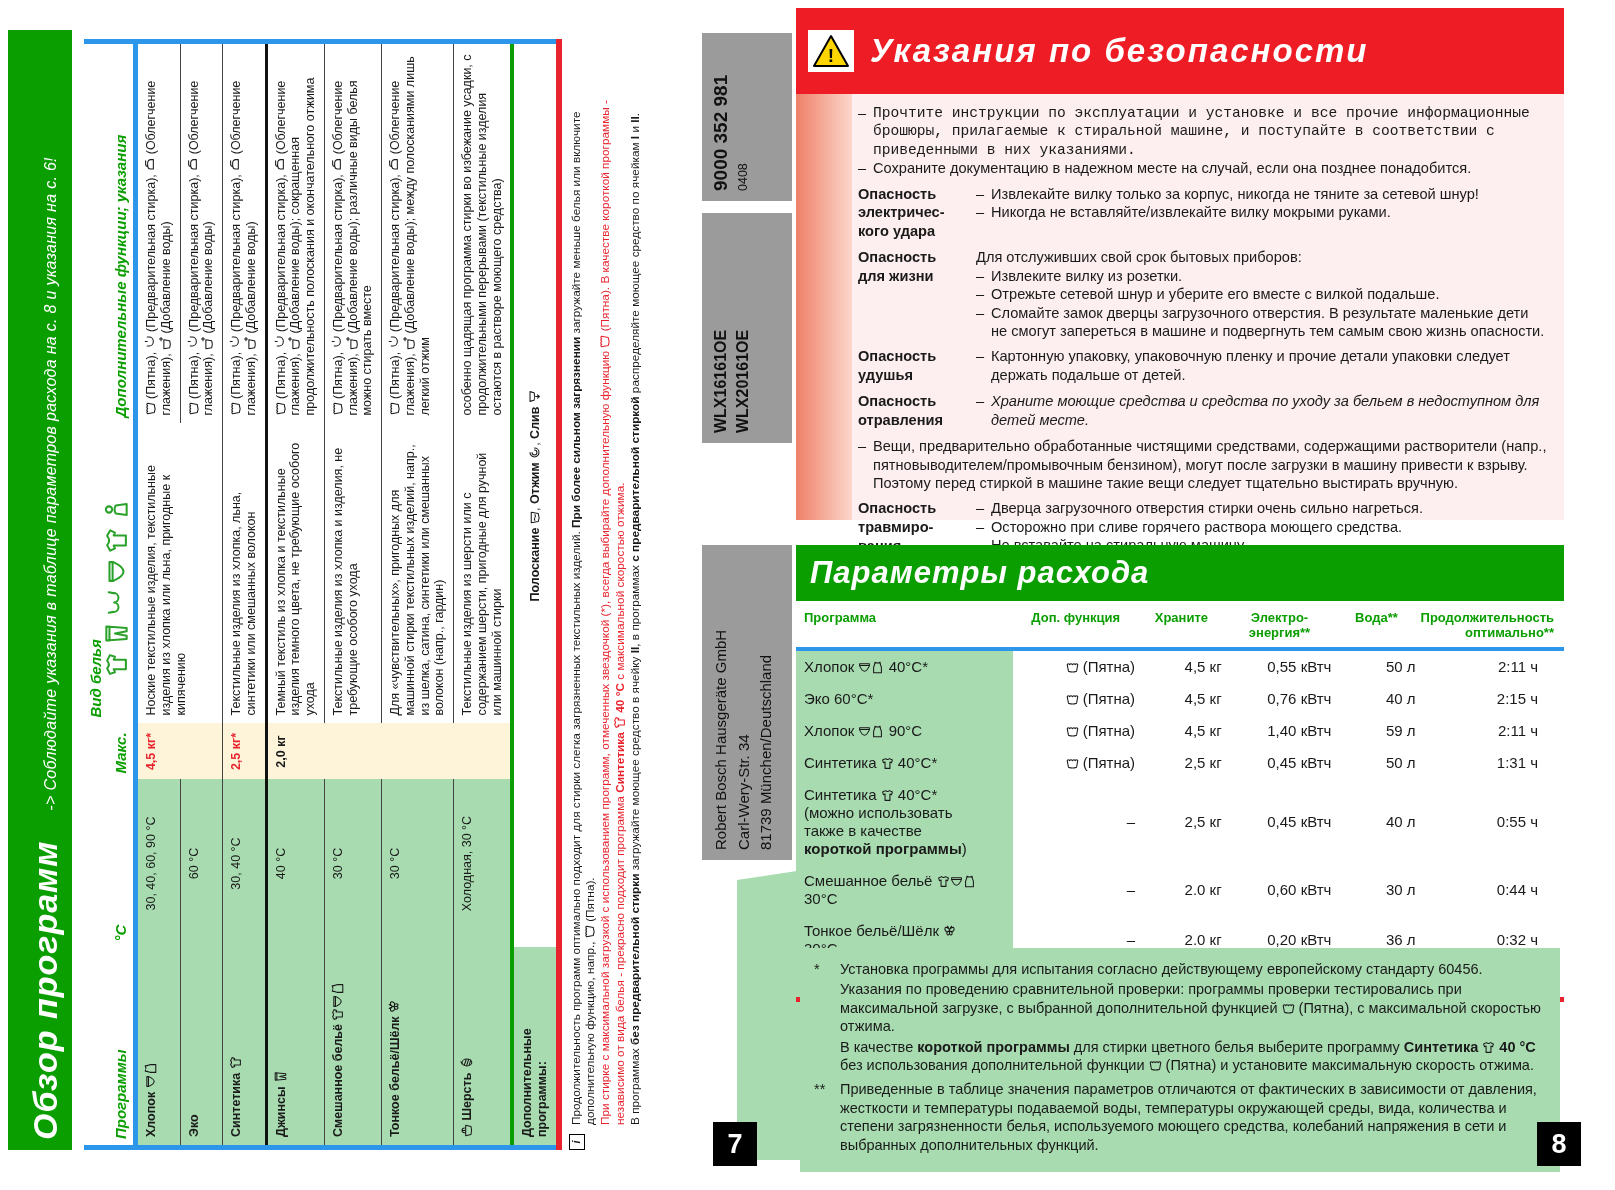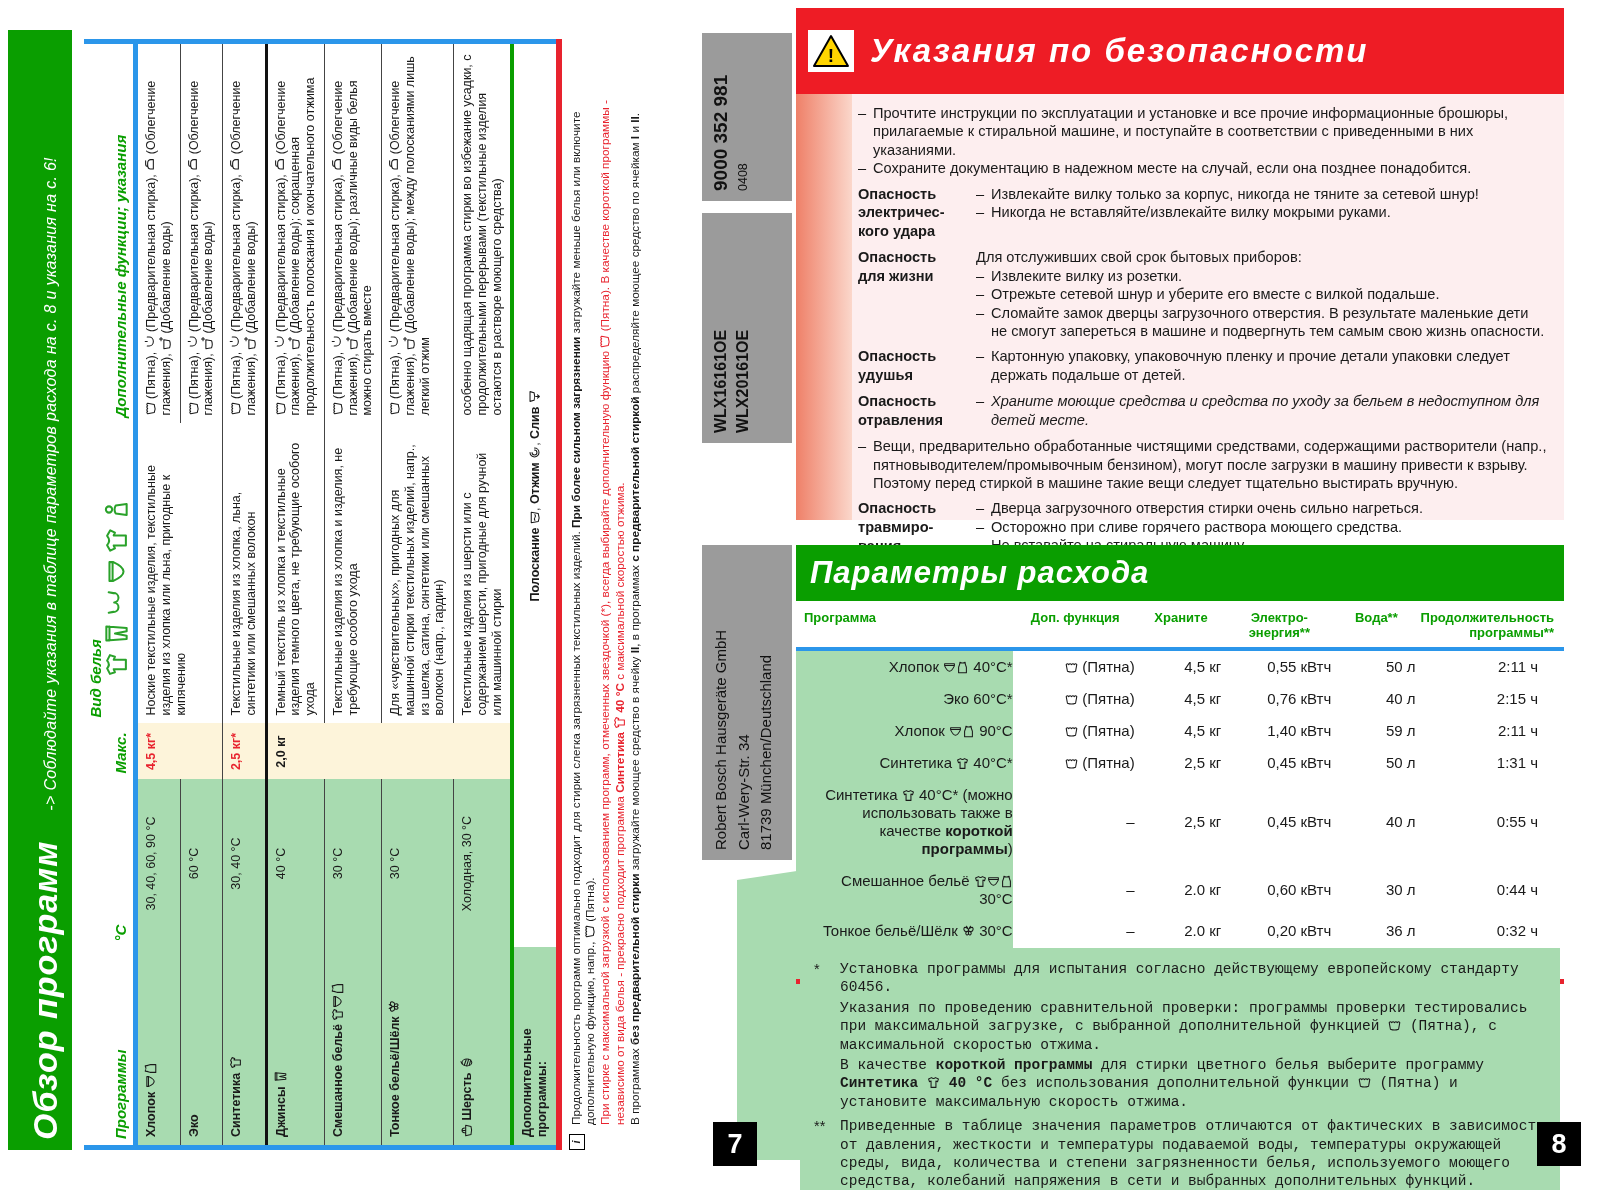--- a/index.html
+++ b/index.html
@@ -57,27 +57,27 @@
   .s-items{ flex:1; }
   #consump{ left:796px; top:545px; width:768px; }
   .c-titlebar{ height:56px; background:var(--green); color:#fff; display:flex; align-items:center;
     font-size:31px; font-weight:bold; font-style:italic; padding-left:14px; letter-spacing:1px; }
   #cons-table{ width:100%; border-collapse:collapse; margin-top:2px; border-bottom:5px solid var(--red); }
   #cons-table th{ color:var(--green); font-weight:bold; font-size:13px; text-align:center;
     white-space:pre-line; padding:8px 2px 6px; border-bottom:4px solid var(--blue); vertical-align:top; line-height:1.15; }
   #cons-table th.left{ text-align:left; padding-left:8px; }
   #cons-table th.right{ text-align:right; padding-right:10px; }
   #cons-table td{ font-size:15px; padding:7px 3px; vertical-align:middle; text-align:right; line-height:1.2; }
-  #cons-table td.prog{ background:var(--lgreen); text-align:right; padding-left:8px; padding-right:0; }
+  #cons-table td.prog{ background:var(--lgreen); text-align:left; padding-left:8px; padding-right:23px; }
   #cons-table td.dur{ text-align:right; padding-right:26px; }
   #cons-fnotes{ position:absolute; left:4px; top:403px; width:760px; background:var(--lgreen);
     padding:12px 14px 12px 10px; font-size:14.5px; line-height:1.27; }
   .cfn{ display:flex; margin-bottom:4px; }
   .cfn .mark{ width:30px; flex-shrink:0; text-align:left; padding-left:4px; }
-  .cfn p{ margin-bottom:2px;font-family:Liberation Mono, monospace; }
+  .cfn p{ margin-bottom:2px; }
   .pagenum{ width:44px; height:44px; background:#000; color:#fff; font-size:27px; font-weight:bold;
     display:flex; align-items:center; justify-content:center; }
 </style>
 </head>
 <body>
 
 <svg width="0" height="0" style="position:absolute" aria-hidden="true">
   <defs>
     <symbol id="stain-icon" viewBox="0 0 16 16">
         <path d="M1.5 4.5 Q3 2.5 4.6 4.5 Q6.2 2.5 8 4.5 Q9.8 2.5 11.4 4.5 Q13 2.5 14.5 4.5 L13 12.6 Q8 14.6 3 12.6 Z"></path>
@@ -357,21 +357,21 @@
           <text x="19" y="28" text-anchor="middle" font-size="19" font-weight="bold" fill="#000">!</text>
         </svg>
     </div>
     <div class="s-title">Указания  по  безопасности</div>
   </div>
   <div class="s-body">
     <div class="s-strip"></div>
     <div class="s-content" id="safety-content">
         <div class="bul">
           <span class="dash">–</span>
-          <span style="flex: 1 1 0%;">Прочтите инструкции по эксплуатации и установке и все прочие информационные брошюры, прилагаемые к стиральной машине, и поступайте в соответствии с приведенными в них указаниями.</span>
+          <span style="flex: 1 1 0%; font-family: Liberation Mono, monospace;">Прочтите инструкции по эксплуатации и установке и все прочие информационные брошюры, прилагаемые к стиральной машине, и поступайте в соответствии с приведенными в них указаниями.</span>
         </div>
         <div class="bul">
           <span class="dash">–</span>
           <span style="flex: 1 1 0%;">Сохраните документацию в надежном месте на случай, если она позднее понадобится.</span>
         </div>
         <div class="s-row">
           <div class="s-label">Опасность
 электричес-
 кого удара</div>
           <div class="s-items">
@@ -476,21 +476,21 @@
       </colgroup>
     <thead>
       <tr>
         <th class="left">Программа</th>
         <th>Доп. функция</th>
         <th>Храните</th>
         <th>Электро-
 энергия**</th>
         <th>Вода**</th>
         <th class="right">Продолжительность
-программы**</th>
+оптимально**</th>
       </tr>
     </thead>
     <tbody id="cons-tbody">
         <tr>
           <td class="prog"><span>Хлопок </span><svg class="ico">
               <use href="#briefs-icon"></use>
             </svg><svg class="ico">
               <use href="#tank-icon"></use>
             </svg><span> 40°C*</span></td>
           <td><svg class="ico">

